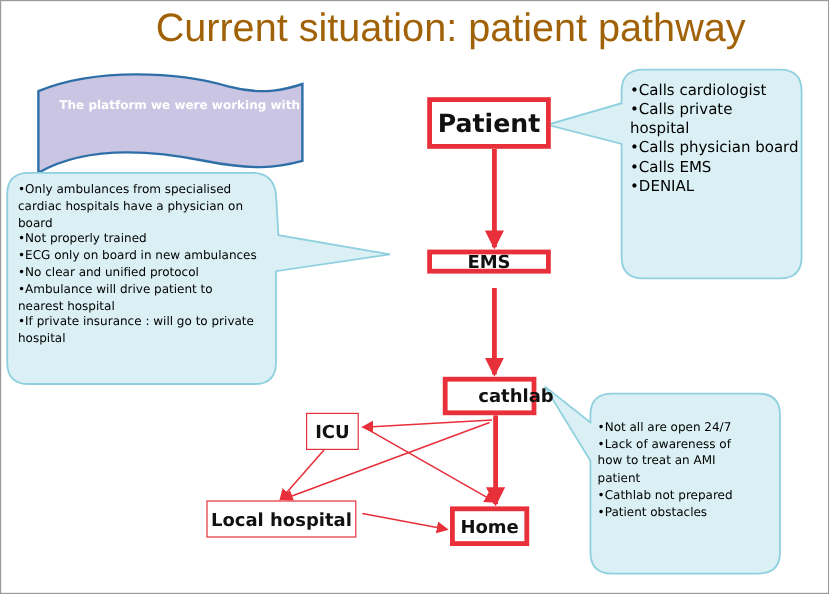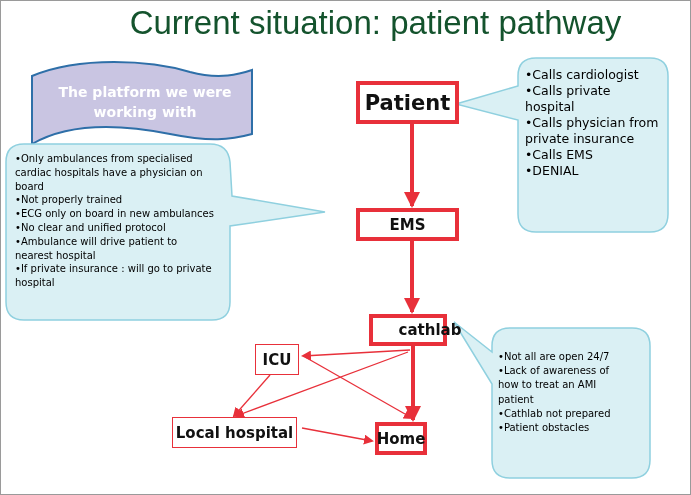--- a/index.html
+++ b/index.html
@@ -1,29 +1,29 @@
 <!DOCTYPE html>
 <html><head>
 <meta charset="utf-8">
 <style>
   html, body { margin:0; padding:0; }
   body { width:691px; height:495px; background:#ffffff; position:relative; overflow:hidden;
          font-family:"Liberation Sans", sans-serif; }
   .frame { position:absolute; left:0; top:0; width:689px; height:493px; border:1px solid #9a9a9a; }
   .title { position:absolute; left:0; width:691px; top:4px; text-align:center; padding-left:60px; box-sizing:border-box;
-           font-size:33px; color:#14532d; font-family:"Liberation Sans", sans-serif; }
+           font-size:33px; color:#a16207; font-family:"Liberation Sans", sans-serif; }
   svg.diagram { position:absolute; left:0; top:0; }
   .node { position:absolute; display:flex; align-items:center; justify-content:center; background:#fff;
           font-family:"DejaVu Sans", sans-serif; font-weight:bold; color:#111; box-sizing:border-box; }
   .node.thick { border:4px solid #e8303a; }
   .node.thin { border:1.5px solid #e8303a; }
   .callout-text { position:absolute; font-family:"DejaVu Sans", sans-serif; color:#000000; line-height:1.28; }
   .callout-text div { white-space:nowrap; }
-  .banner-text { position:absolute; left:40px; top:82px; width:210px; text-align:center; color:#fff;
-                 font-family:"DejaVu Sans", sans-serif; font-weight:bold; font-size:14px; line-height:1.45; }
+  .banner-text { position:absolute; left:40px; top:82px; width:210px; text-align:right; color:#fff;
+                 font-family:"DejaVu Sans", sans-serif; font-weight:bold; font-size:10px; line-height:1.45; }
 </style>
 </head>
 <body>
 
 <div class="frame"></div>
 
 <div class="title">Current situation: patient pathway</div>
 
 <svg class="diagram" width="691" height="495">
   <defs>
@@ -52,42 +52,41 @@
   <line x1="270" y1="375" x2="234" y2="416" stroke="#e8303a" stroke-width="1.3" marker-end="url(#ah)"></line>
   <line x1="305" y1="357" x2="412" y2="418" stroke="#e8303a" stroke-width="1.3" marker-end="url(#ah)"></line>
   <line x1="302" y1="428" x2="372" y2="441" stroke="#e8303a" stroke-width="1.3" marker-end="url(#ah)"></line>
 </svg>
 
 <div class="banner-text">The platform we were working with</div>
 
 <div class="node thick" style="left:356px;top:81px;width:103px;height:43px;font-size:21px;">
   <span>Patient</span>
 </div>
-<div class="node thick" style="left:356px;top:208px;width:103px;height:33px;font-size:15px;">
+<div class="node thick" style="left:356px;top:208px;width:103px;height:20px;font-size:15px;">
   <span>EMS</span>
 </div>
 <div class="node thick" style="left:369px;top:314px;width:78px;height:32px;font-size:15px;padding-left:44px;">
   <span>cathlab</span>
 </div>
 <div class="node thin" style="left:255px;top:344px;width:44px;height:31px;font-size:15px;">
   <span>ICU</span>
 </div>
 <div class="node thin" style="left:172px;top:417px;width:125px;height:31px;font-size:15px;">
   <span>Local hospital</span>
 </div>
-<div class="node thick" style="left:375px;top:422px;width:52px;height:33px;font-size:15px;">
+<div class="node thick" style="left:375px;top:422px;width:66px;height:33px;font-size:15px;">
   <span>Home</span>
 </div>
 
 <div class="callout-text" style="left:525px;top:67px;font-size:12.5px;">
   <div>•Calls cardiologist</div>
   <div>•Calls private</div>
   <div>hospital</div>
-  <div>•Calls physician from</div>
-  <div>private insurance</div>
+  <div>•Calls physician board</div>
   <div>•Calls EMS</div>
   <div>•DENIAL</div>
 </div>
 
 <div class="callout-text" style="left:15px;top:152px;font-size:10px;line-height:1.38;">
   <div>•Only ambulances from specialised</div>
   <div>cardiac hospitals have a physician on</div>
   <div>board</div>
   <div>•Not properly trained</div>
   <div>•ECG only on board in new ambulances</div>

